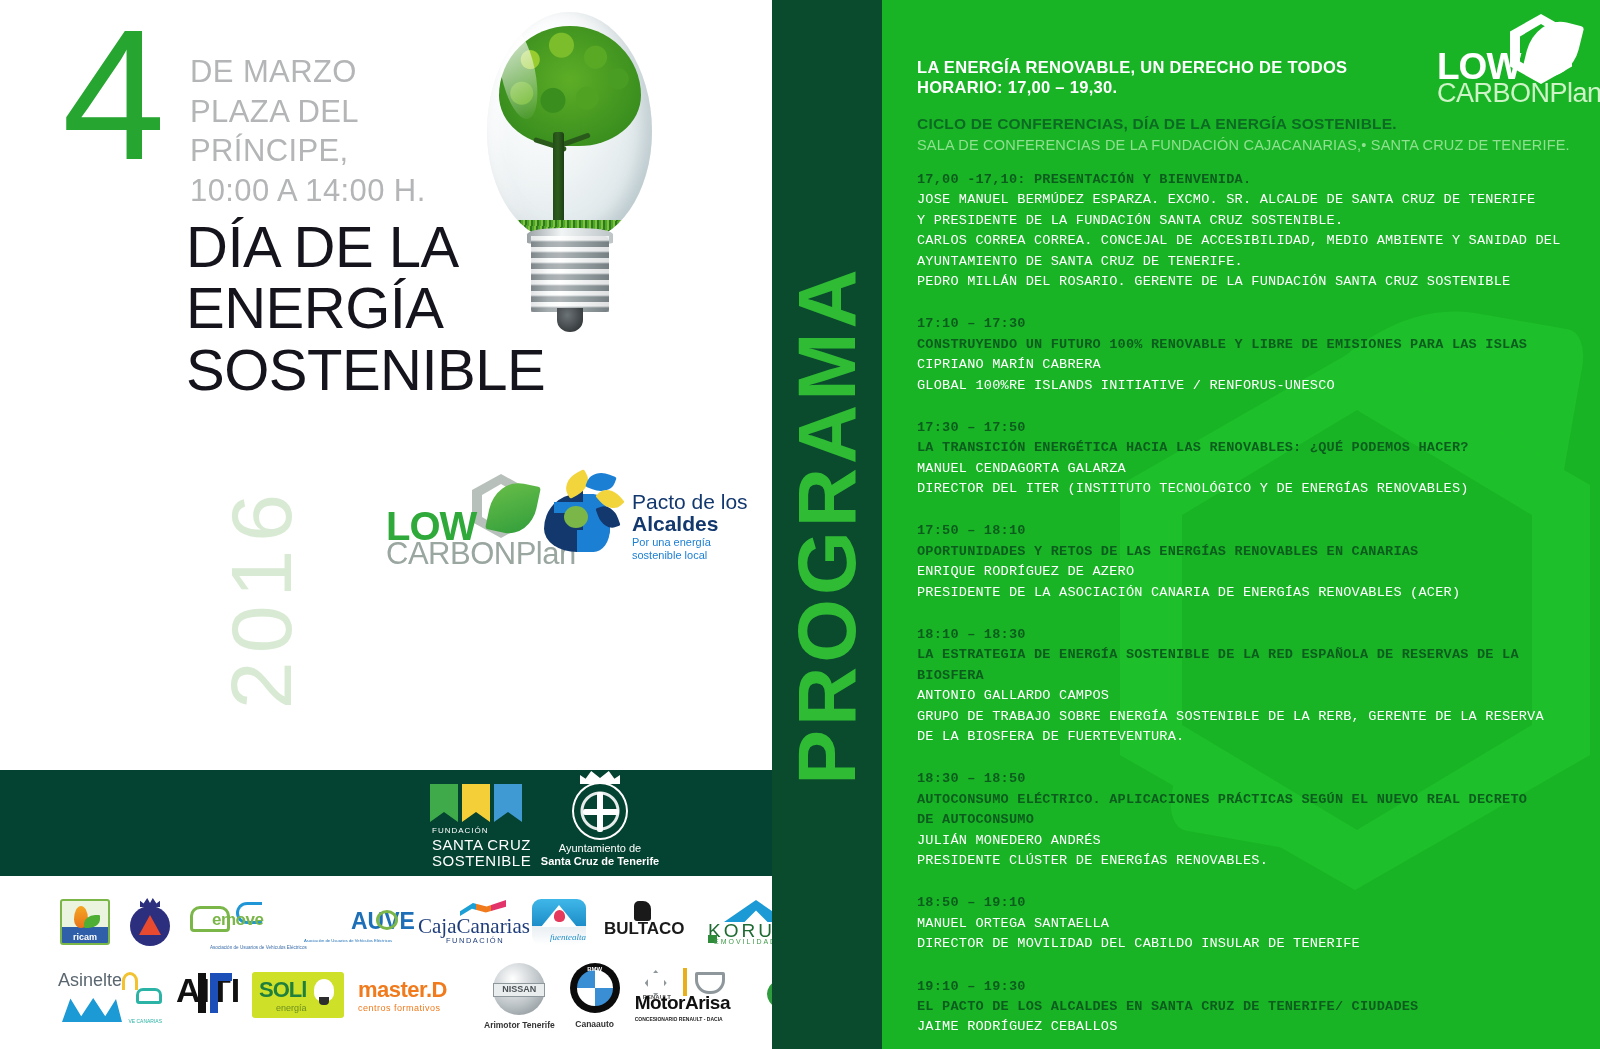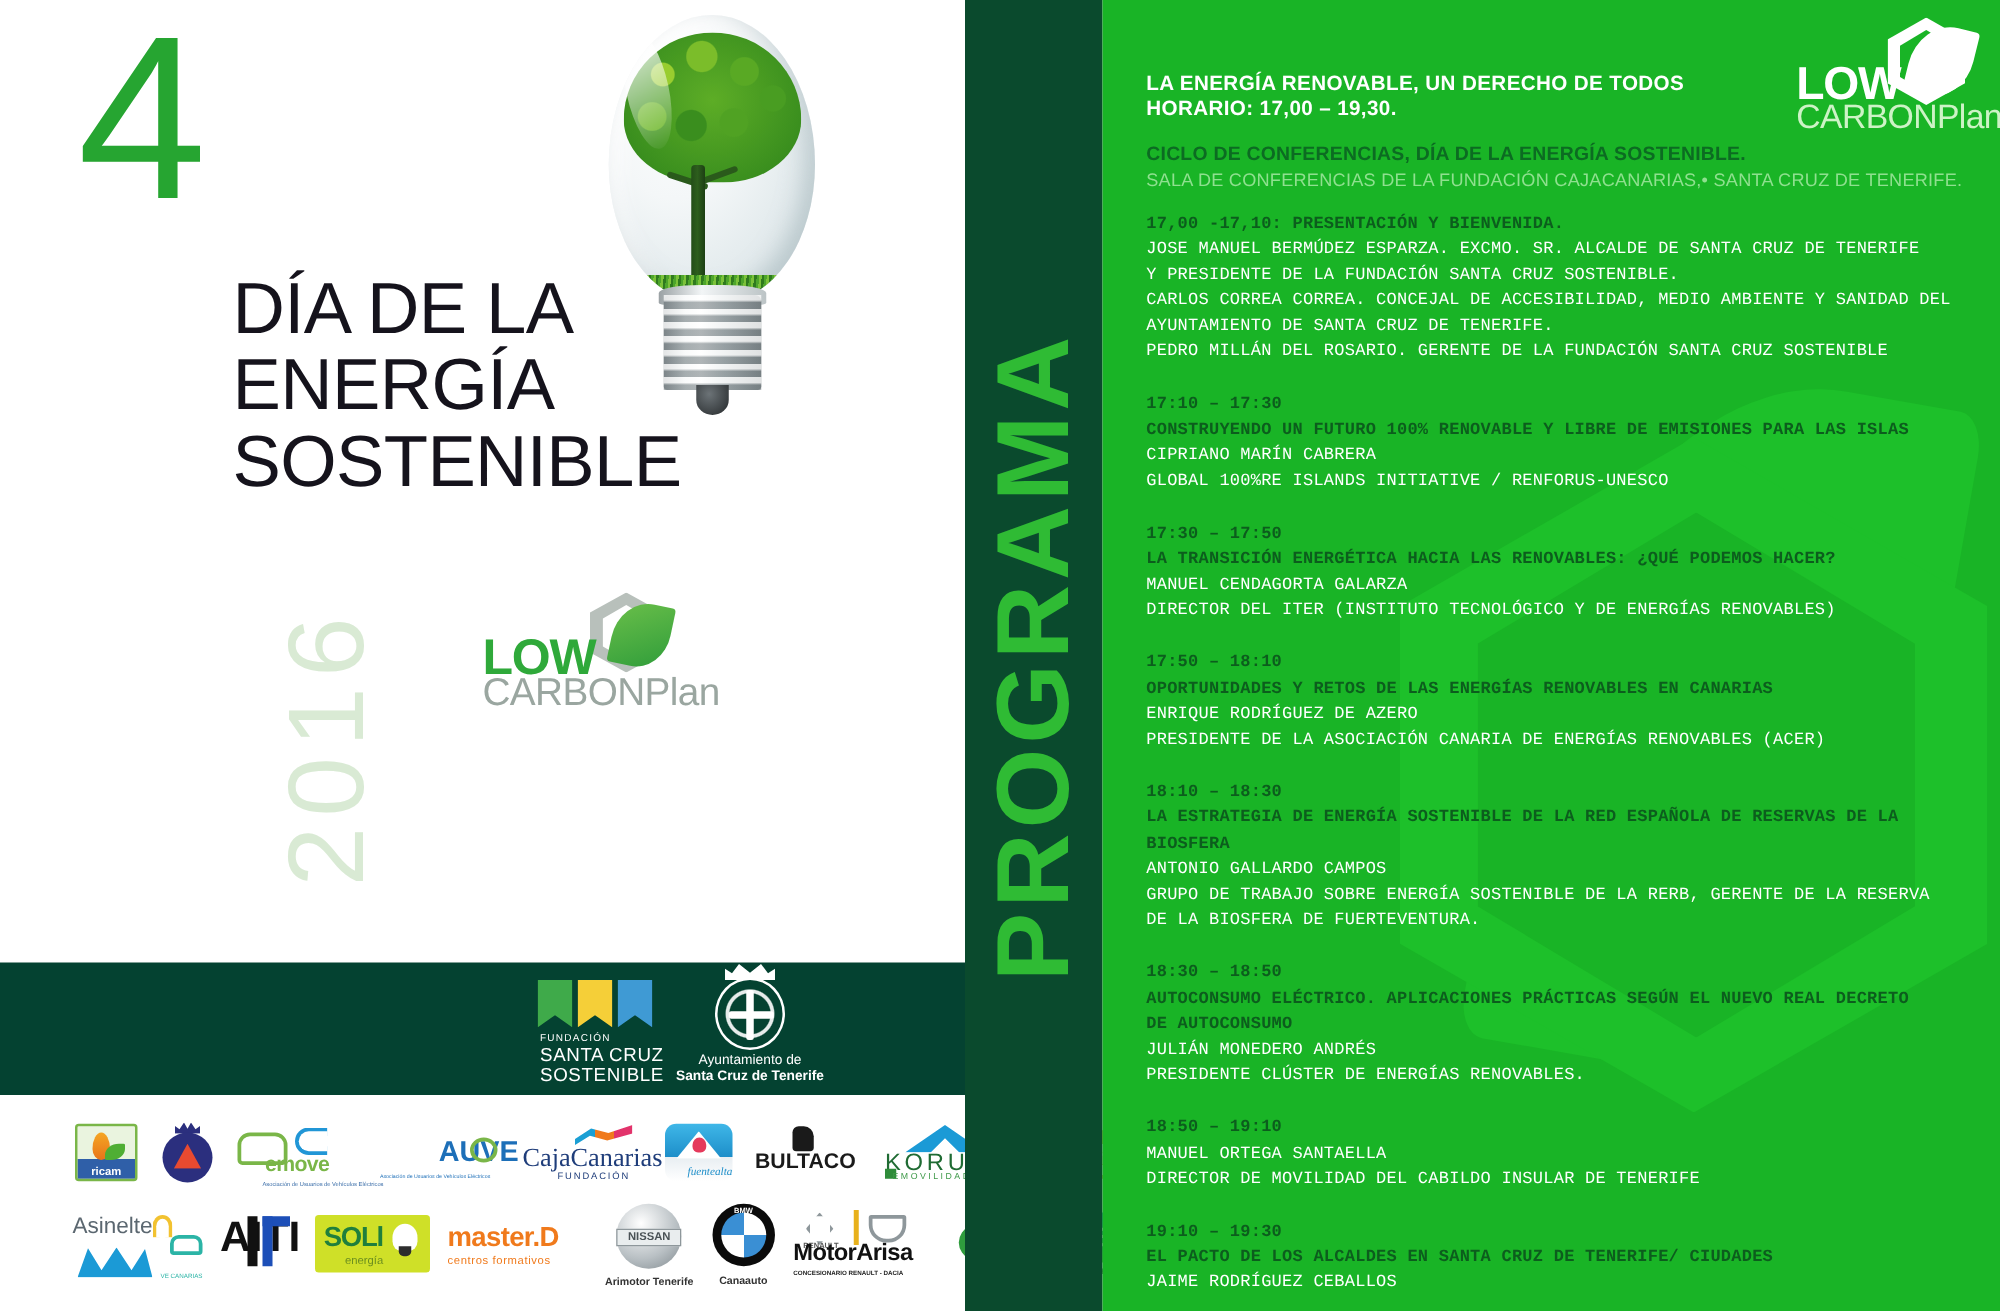--- a/index.html
+++ b/index.html
@@ -200,21 +200,21 @@
   .ricam-txt{position:absolute;left:0;bottom:1px;width:100%;text-align:center;color:#fff;font-size:9px;font-weight:700;}
 
   .proteccion{width:44px;height:48px;position:relative;}
   .proteccion .shield{position:absolute;left:2px;top:8px;width:40px;height:40px;background:#2b2f7e;border-radius:50%;}
   .proteccion .tri{position:absolute;left:11px;top:17px;width:22px;height:20px;background:#e84a30;clip-path:polygon(50% 0,100% 100%,0 100%);}
   .proteccion .crn{position:absolute;left:12px;top:0;width:20px;height:9px;background:#2b2f7e;clip-path:polygon(0 100%,0 30%,18% 60%,36% 0,50% 55%,64% 0,82% 60%,100% 30%,100% 100%);}
 
   .emove{width:96px;height:40px;position:relative;}
   .emove .car{position:absolute;left:0;top:4px;width:40px;height:26px;border:3px solid #7ab648;border-radius:10px 10px 4px 4px;}
   .emove .plug{position:absolute;left:46px;top:0;width:26px;height:22px;border:3px solid #2196d6;border-right:none;border-radius:14px 0 0 14px;}
-  .emove .txt{position:absolute;left:22px;bottom:0;font-size:17px;font-weight:700;color:#1f77b8;letter-spacing:-.5px;}
+  .emove .txt{position:absolute;left:22px;bottom:12px;font-size:17px;font-weight:700;color:#1f77b8;letter-spacing:-.5px;}
   .emove .txt span{color:#7ab648;}
   .emove .sub{position:absolute;left:20px;bottom:-8px;font-size:4.6px;color:#3a6da8;white-space:nowrap;}
 
   .auve{width:96px;height:40px;position:relative;}
   .auve .t{position:absolute;left:0;top:6px;font-size:23px;font-weight:700;color:#1d6fb8;letter-spacing:0px;margin-left:47px;}
   .auve .snail{position:absolute;right:2px;top:8px;width:22px;height:20px;border:3px solid #7ab648;border-radius:50%;}
   .auve .sub{position:absolute;left:0;bottom:-1px;font-size:4.2px;color:#1d6fb8;white-space:nowrap;}
 
   .cajac{width:96px;height:44px;position:relative;}
   .cajac .wave{position:absolute;right:8px;top:0;width:46px;height:16px;
@@ -367,20 +367,26 @@
 </style>
 </head>
 <body>
 
 <div class="poster">
 
   <div class="left">
 
     <div class="bignum">4</div>
 
+    <div class="datelines">
+      <div>DE MARZO</div>
+      <div>PLAZA DEL</div>
+      <div>PRÍNCIPE,</div>
+      <div>10:00 A 14:00 H.</div>
+    </div>
 
     <div class="maintitle">
       <div>DÍA DE LA</div>
       <div>ENERGÍA</div>
       <div class="l3">SOSTENIBLE</div>
     </div>
 
     <div class="year2016">
       <span>2016</span>
     </div>
@@ -398,20 +404,38 @@
       <div class="bulb-tip"></div>
     </div>
 
     <div class="logo-lcp">
       <div class="lcp-hex"></div>
       <div class="lcp-leaf"></div>
       <div class="lcp-low">LOW</div>
       <div class="lcp-cp">CARBONPlan</div>
     </div>
 
+    <div class="logo-pacto">
+      <div class="pacto-mark">
+        <div class="pm-circle"></div>
+        <div class="pm-cross-v"></div>
+        <div class="pm-cross-h"></div>
+        <div class="pm-leafdot"></div>
+        <div class="pl pl1"></div>
+        <div class="pl pl2"></div>
+        <div class="pl pl3"></div>
+        <div class="pl pl4"></div>
+      </div>
+      <div class="pacto-t1">Pacto de los</div>
+      <div class="pacto-t2">Alcaldes</div>
+      <div class="pacto-t3">
+        <div>Por una energía</div>
+        <div>sostenible local</div>
+      </div>
+    </div>
 
     <div class="band">
       <div class="fscs">
         <div class="fscs-shapes">
           <div class="fsh fsh1"></div>
           <div class="fsh fsh2"></div>
           <div class="fsh fsh3"></div>
         </div>
         <div class="fscs-t1">FUNDACIÓN</div>
         <div class="fscs-t2">SANTA CRUZ</div>

